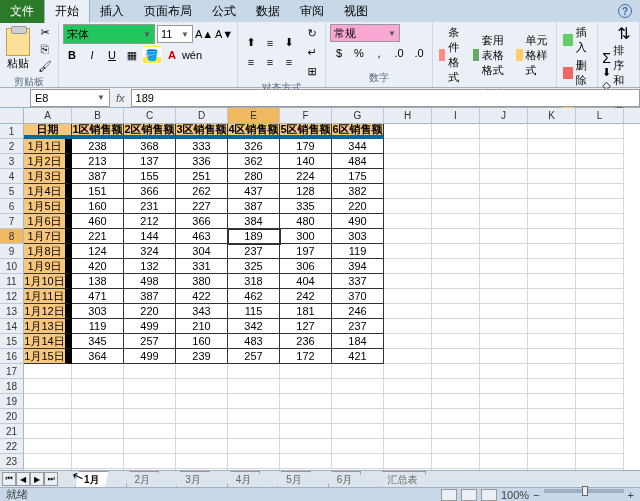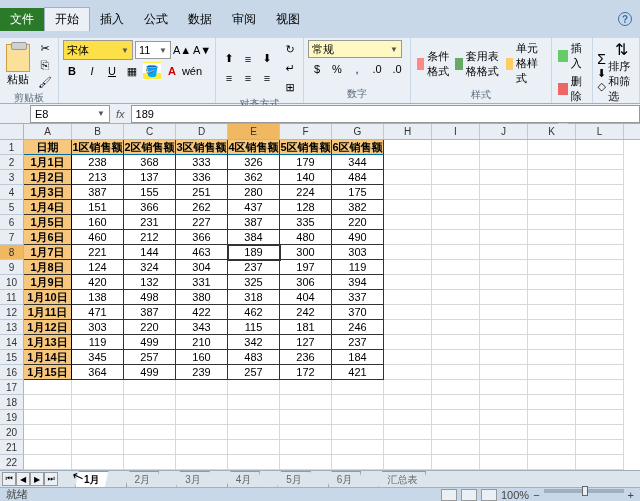--- a/index.html
+++ b/index.html
@@ -1,58 +1,58 @@
 <!DOCTYPE html>
 <html><head>
 <meta charset="utf-8">
 <style>
 *{margin:0;padding:0;box-sizing:border-box;font-family:"Microsoft YaHei",SimSun,sans-serif;font-size:11px}
 body{background:#c8d8e8;width:640px;height:501px;overflow:hidden;position:relative}
-.ribbon-tabs{height:38px;display:flex;align-items:center;background:#c8d8e8}
+.ribbon-tabs{height:22px;display:flex;align-items:center;background:#c8d8e8}
 .tab{padding:3px 10px;cursor:pointer;font-size:12px}
 .tab.file{background:#2a7a2a;color:#fff}
 .tab.active{background:#eaf0f6;border:1px solid #a0b0c0;border-bottom:none}
 .help-icon{margin-left:auto;margin-right:8px;color:#3a6ea5;font-weight:bold;border:1px solid #3a6ea5;border-radius:50%;width:14px;height:14px;display:inline-flex;align-items:center;justify-content:center;font-size:10px}
 .ribbon{background:#eaf0f6;height:66px;display:flex;border-bottom:1px solid #a0b0c0}
 .group{border-right:1px solid #c8d8e8;padding:2px 4px;display:flex;flex-direction:column;justify-content:space-between}
 .group-label{font-size:10px;color:#5a6a7a;text-align:center;padding-top:1px}
 .group-body{display:flex;align-items:center;gap:2px;flex:1}
 .clipboard .big-btn{display:flex;flex-direction:column;align-items:center;padding:2px}
 .paste-icon{width:24px;height:28px;background:#fbe09a;border:1px solid #c8a040;position:relative}
 .paste-icon::before{content:"";position:absolute;top:-3px;left:4px;width:14px;height:6px;background:#d0d0d0;border:1px solid #999;border-radius:2px}
 .small-btns{display:flex;flex-direction:column;gap:1px;margin-left:2px}
 .small-btn{width:18px;height:16px;display:flex;align-items:center;justify-content:center}
 .font-controls{display:flex;flex-direction:column;gap:2px}
 .row{display:flex;gap:2px;align-items:center}
-.font-name{width:70px;height:18px;background:#fde047;border:1px solid #999;padding:9px 3px;display:flex;align-items:center;justify-content:space-between}
+.font-name{width:92px;height:18px;background:#22c55e;border:1px solid #999;padding:9px 3px;display:flex;align-items:center;justify-content:space-between}
 .font-size{width:36px;height:18px;background:#fff;border:1px solid #999;padding:1px 3px;display:flex;align-items:center;justify-content:space-between}
 .dd{font-size:8px;color:#555}
 .fbtn{width:18px;height:18px;border:1px solid transparent;display:inline-flex;align-items:center;justify-content:center}
 .align-grid{display:grid;grid-template-columns:repeat(3,18px);gap:1px}
-.num-combo{width:94px;height:18px;background:#fef9c3;border:1px solid #999;display:flex;align-items:center;padding:1px 3px;justify-content:space-between}
+.num-combo{width:70px;height:18px;background:#f9a8d4;border:1px solid #999;display:flex;align-items:center;padding:1px 3px;justify-content:space-between}
 .style-btns{display:flex;flex-direction:row;gap:1px;font-size:10px}
 .style-btn{display:flex;align-items:center;gap:3px;padding:1px 2px}
 .sicon{width:14px;height:12px;display:inline-block}
 .cell-btns{display:flex;flex-direction:column;gap:1px;font-size:10px}
 .edit-col{display:flex;flex-direction:column;align-items:center;font-size:10px}
 .namebox-bar{background:#eaf0f6;height:20px;display:flex;align-items:center;border-bottom:1px solid #a0b0c0}
 .namebox{width:80px;height:18px;background:#fff;border:1px solid #999;margin-left:30px;display:flex;align-items:center;padding:0 4px;justify-content:space-between}
 .fx{margin:0 6px;font-style:italic;color:#555}
 .formula-bar{flex:1;height:18px;background:#fff;border:1px solid #999;padding:0 4px;display:flex;align-items:center}
 .grid-area{background:#fff;position:relative;height:362px;overflow:hidden}
 .colheads{display:flex;height:16px;background:#e8eef4;border-bottom:1px solid #a8b8c8}
 .rowhead-spacer{width:24px;border-right:1px solid #a8b8c8;background:#e8eef4}
 .colhead{border-right:1px solid #c0cad4;display:flex;align-items:center;justify-content:center;font-size:10px;color:#333}
 .rows{display:flex;flex-direction:column}
 .r{display:flex;height:15px}
 .rh{width:24px;background:#e8eef4;border-right:1px solid #a8b8c8;border-bottom:1px solid #c0cad4;display:flex;align-items:center;justify-content:center;font-size:10px;color:#333}
 .rh.sel{background:#f0b860}
 .c{border-right:1px solid #d4d8dc;border-bottom:1px solid #d4d8dc;display:flex;align-items:center;justify-content:center;font-size:11px;overflow:hidden}
-.c.hdr{background:#f6c77c;font-weight:bold;border-right:1px solid #333;border-bottom:1px solid #0369a1}
-.c.datehdr{background:#f6c77c;font-weight:bold;border-right:1px solid #000000;border-bottom:1px solid #333}
+.c.hdr{background:#f6c77c;font-weight:bold;border-right:1px solid #333;border-bottom:4px solid #0369a1}
+.c.datehdr{background:#f6c77c;font-weight:normal;border-right:7px solid #000000;border-bottom:1px solid #333}
 .c.data{border-right:1px solid #333;border-bottom:1px solid #333}
 .c.active{outline:2px solid #333;outline-offset:-1px;z-index:2;position:relative}
 .colhead.sel{background:#f0b860}
 .wA{width:48px}.wB{width:52px}.wC{width:52px}.wD{width:52px}.wE{width:52px}.wF{width:52px}.wG{width:52px}.wH{width:48px}.wI{width:48px}.wJ{width:48px}.wK{width:48px}.wL{width:48px}
 .sheet-tabs{position:absolute;bottom:14px;left:0;right:0;height:17px;background:#dce4ec;display:flex;align-items:center;border-top:1px solid #a0b0c0}
 .nav-btns{display:flex;margin-left:2px}
 .nav-btn{width:14px;height:14px;border:1px solid #999;background:#eaf0f6;display:flex;align-items:center;justify-content:center;font-size:8px}
 .sheet-tab{padding:1px 8px;background:#fff;border:1px solid #999;border-bottom:none;margin-left:17px;font-size:10px;clip-path:polygon(4px 0,100% 0,calc(100% - 4px) 100%,0 100%)}
 .sheet-tab.active{background:#fff;font-weight:bold}
 .sheet-tab.inactive{background:#dce4ec;color:#666}
@@ -63,20 +63,21 @@
 .zoom-thumb{position:absolute;left:38px;top:-3px;width:6px;height:10px;background:#eaf0f6;border:1px solid #666}
 .cursor{position:absolute;left:72px;top:468px;font-size:14px;pointer-events:none;transform:rotate(-20deg)}
 </style>
 </head>
 <body>
 
 <div class="ribbon-tabs">
   <div class="tab file">文件</div>
   <div class="tab active">开始</div>
   <div class="tab">插入</div>
+  <div class="tab">页面布局</div>
   <div class="tab">公式</div>
   <div class="tab">数据</div>
   <div class="tab">审阅</div>
   <div class="tab">视图</div>
   <span class="help-icon">?</span>
 </div>
 
 <div class="ribbon">
   <div class="group clipboard">
     <div class="group-body">

